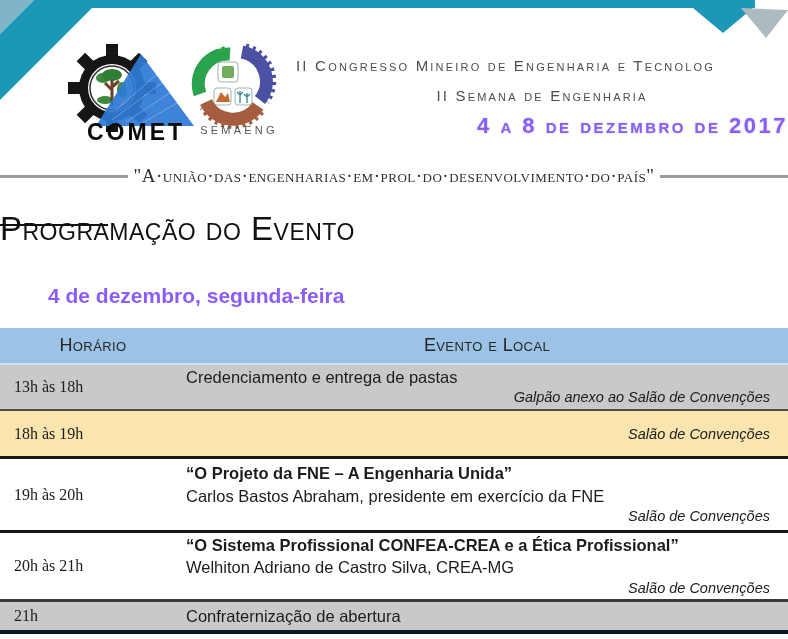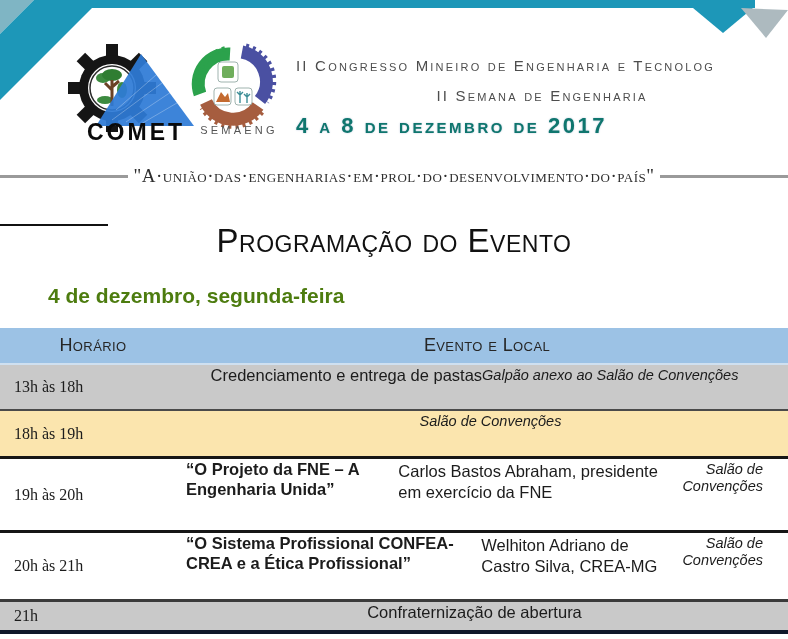--- a/index.html
+++ b/index.html
@@ -12,47 +12,47 @@
 
   
   .comet-logo{left:46px;top:40px;}
   .semaeng-logo{left:190px;top:42px;}
 
   
   .title-block{left:296px;top:57px;width:492px;}
   .congress-line{font-variant:small-caps;font-size:15px;letter-spacing:2.2px;
                  color:#4d4d4d;white-space:nowrap;overflow:hidden;}
   .congress-line2{margin-top:13px;text-align:center;}
-  .date-line{margin-top:9px;text-align:left;font-variant:small-caps;font-weight:bold;
-             font-size:22px;letter-spacing:2.5px;color:#0f766e;text-shadow:0 0 2px #b9c6da;}
+  .date-line{margin-top:9px;text-align:right;font-variant:small-caps;font-weight:bold;
+             font-size:22px;letter-spacing:2.5px;color:#8b5cf6;text-shadow:0 0 2px #b9c6da;}
 
   
   .slogan-row{top:165px;left:0;width:788px;display:flex;align-items:center;}
   .slogan-rule{flex:1;height:3px;background:#9a9a9a;}
   .slogan-text{margin:0 6px;font-family:"Liberation Serif",serif;font-variant:small-caps;
                font-size:19px;letter-spacing:0.5px;color:#2e2e2e;white-space:nowrap;}
 
   .left-rule{top:224px;left:0;width:108px;height:2px;background:#111;}
 
-  .page-title{top:210px;left:0;width:788px;text-align:center;font-variant:small-caps;
-              font-size:33px;letter-spacing:0.5px;color:#111;margin-top:12px;}
+  .page-title{top:210px;left:0;width:788px;font-variant:small-caps;
+              font-size:33px;letter-spacing:0.5px;color:#111;}
 
-  .day-heading{left:48px;top:284px;font-size:21px;font-weight:bold;color:#4d7c0f;}
+  .day-heading{left:48px;top:284px;font-size:21px;font-weight:bold;color:#8b5cf6;}
 
   
   .schedule{top:328px;left:0;width:724px;}
   .trow{display:flex;box-sizing:border-box;width:788px;}
   .thead{height:37px;background:#9CC2E5;border-bottom:2px solid #cfe0f0;align-items:center;}
   .th{font-variant:small-caps;font-size:18px;color:#262626;letter-spacing:0.4px;text-align:center;}
   .th-time{width:186px;}
   .th-event{flex:1;}
   .cell-time{width:186px;box-sizing:border-box;padding-left:14px;display:flex;
              align-items:center;font-size:16px;font-family:Liberation Serif, serif;}
-  .cell-event{flex:1;display:flex;flex-direction:row;justify-content:center;
-              padding-right:25px;box-sizing:border-box;}
+  .cell-event{flex:1;display:flex;flex-direction:column;justify-content:center;
+              padding-right:18px;box-sizing:border-box;}
   .ev-title{font-size:16.5px;line-height:1.22;}
   .ev-title.b{font-weight:bold;}
   .ev-speaker{font-size:16.5px;line-height:1.25;margin-top:2px;}
   .ev-loc{font-size:14.5px;font-style:italic;text-align:right;line-height:1.2;margin-top:2px;}
   .bg-gray{background:#C9C9C9;}
   .bg-yellow{background:#FBE5AE;gap:32px;}
   .r1{height:44px;}
   .r2{height:50px;border-top:2px solid #4a4a4a;border-bottom:3px solid #161616;}
   .r3{height:74px;background:#fff;border-bottom:3px solid #161616;}
   .r4{height:69px;background:#fff;border-bottom:3px solid #3a3a3a;}

